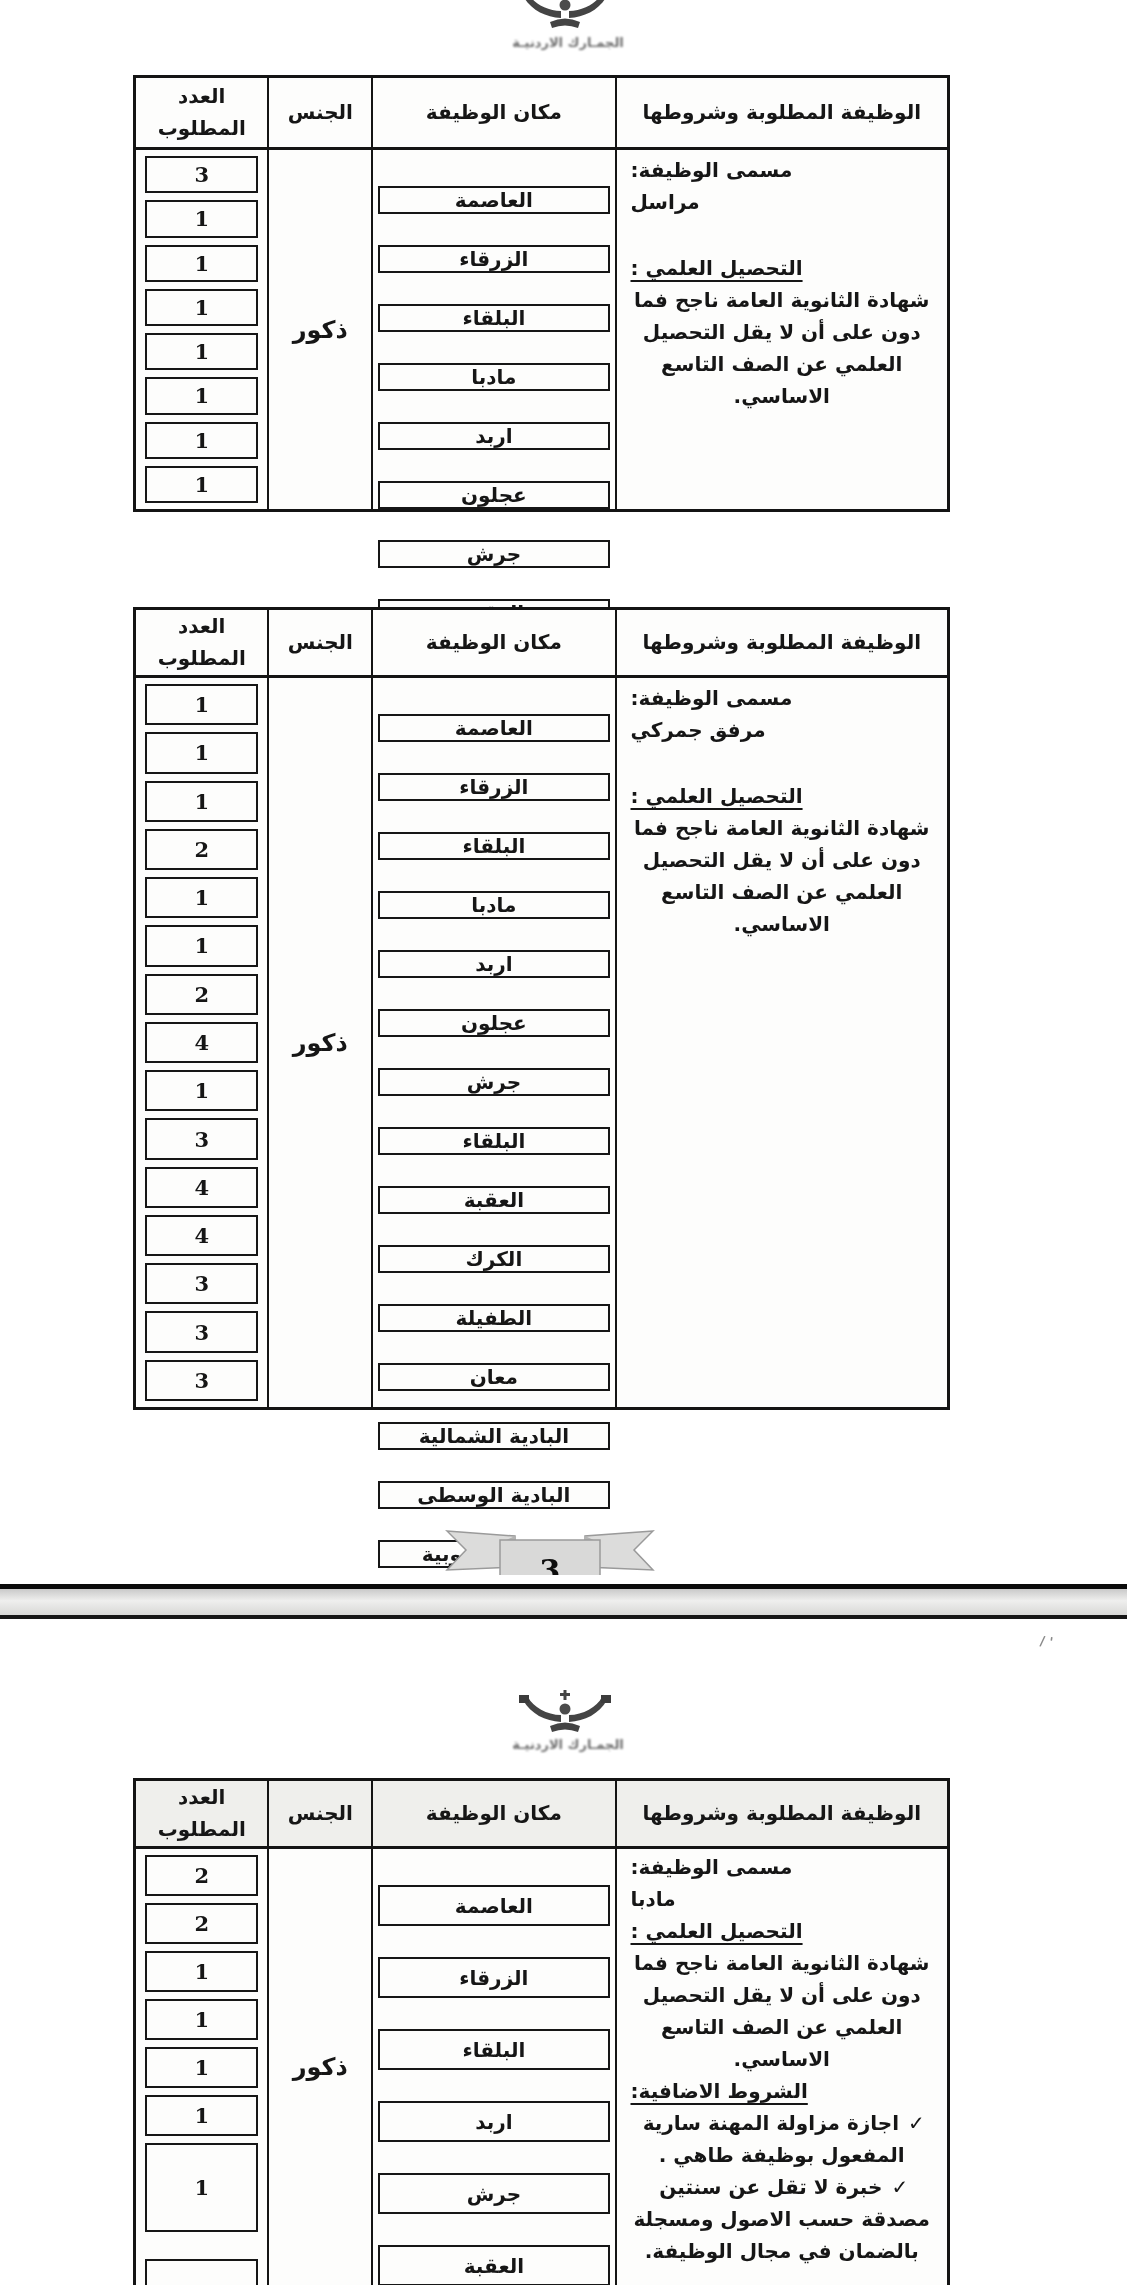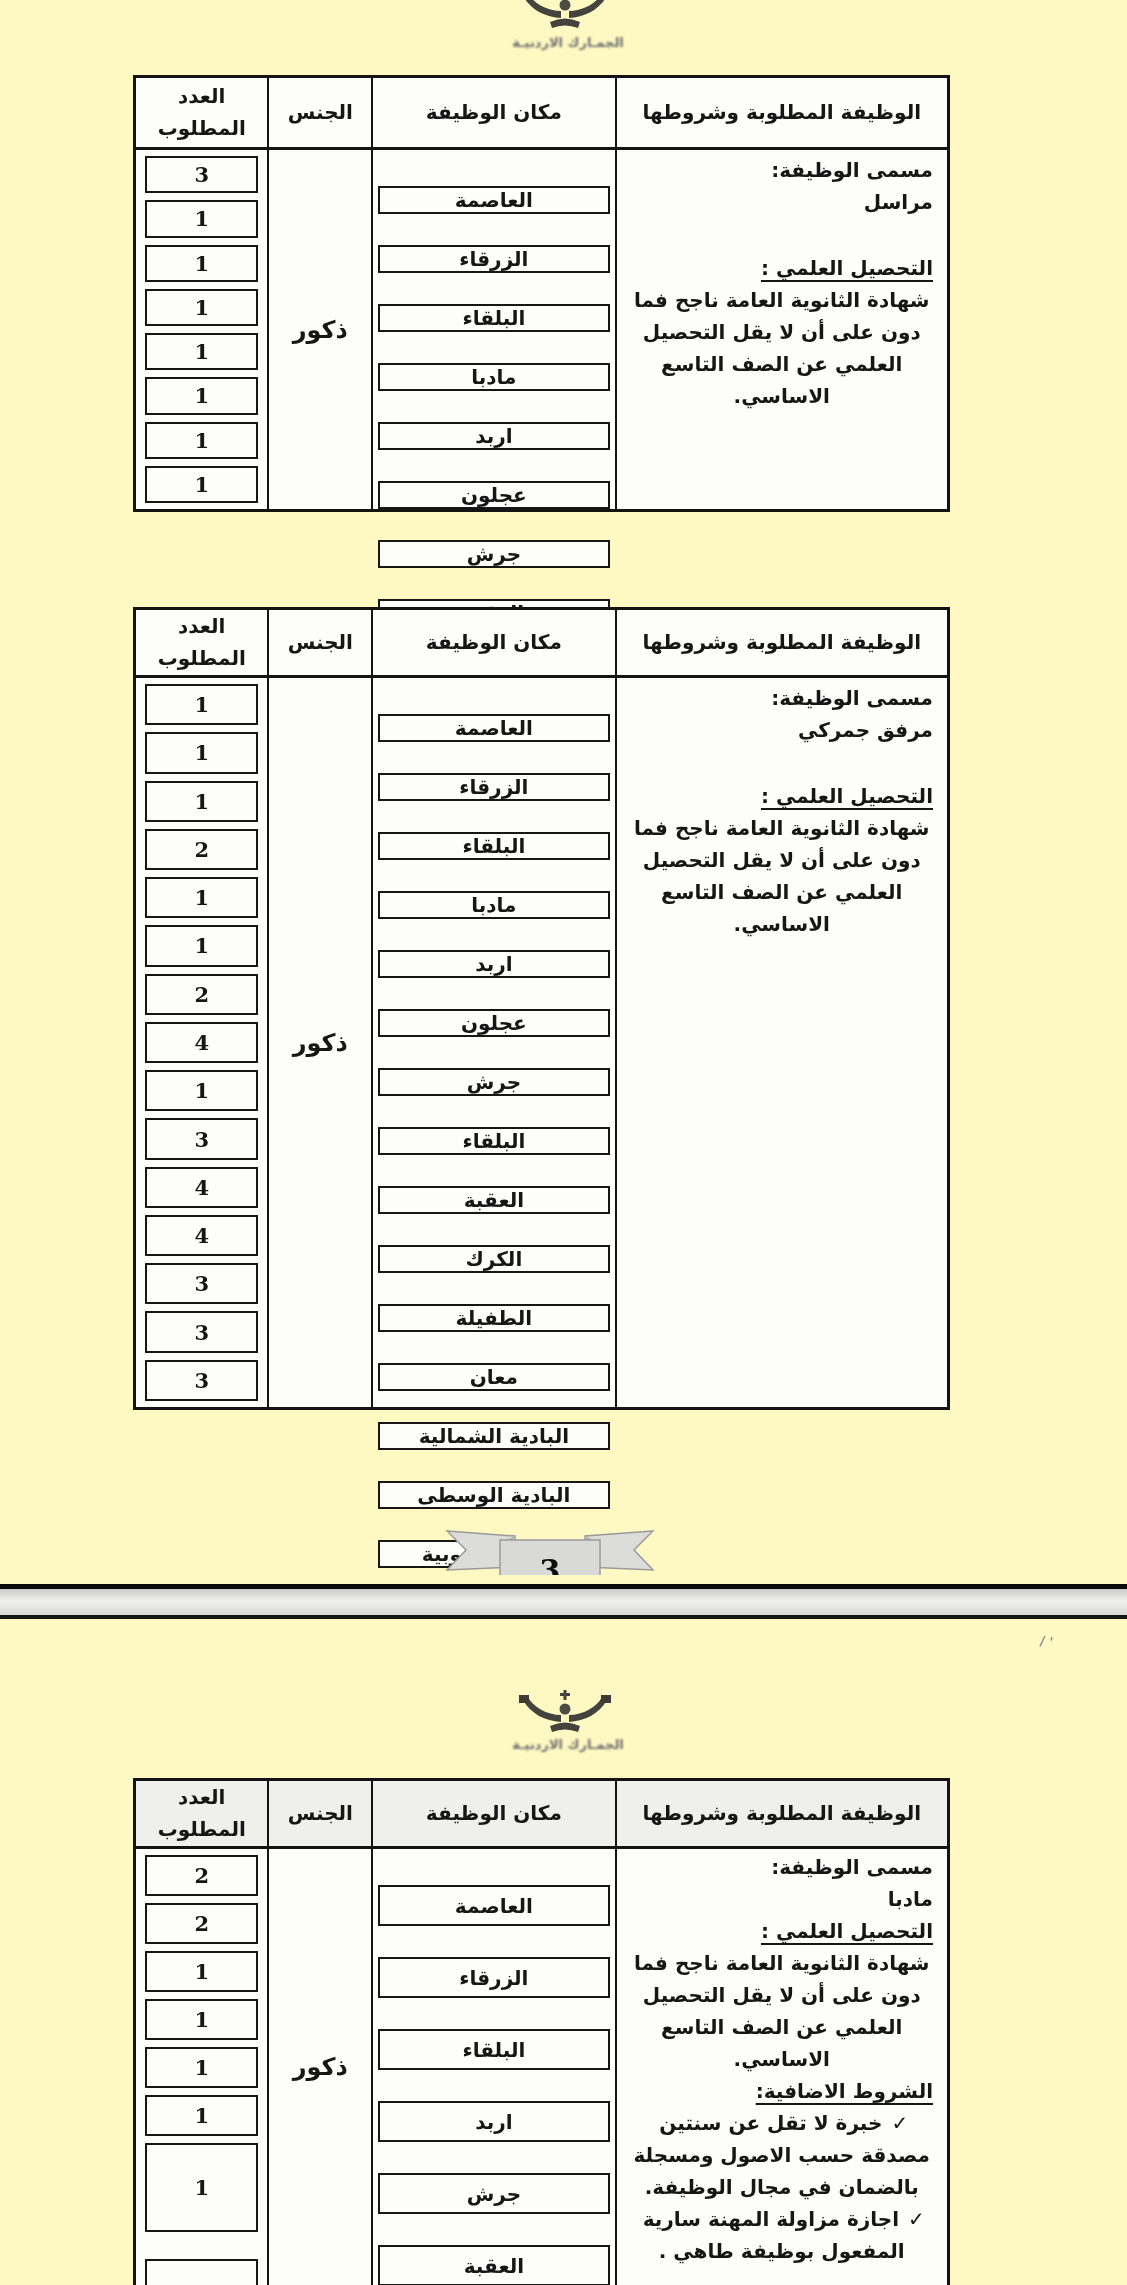--- a/index.html
+++ b/index.html
@@ -1,19 +1,19 @@
 <!DOCTYPE html>
 <html lang="ar"><head>
 <meta charset="utf-8">
 <style>
   html,body{margin:0;padding:0;background:#888;}
   *{box-sizing:border-box;}
   .page{
     position:relative;width:1127px;height:2285px;margin:0 auto;
-    background:#fef9c3;overflow:hidden;
+    background:#ffffff;overflow:hidden;
     font-family:"DejaVu Sans",sans-serif;color:#161616;
   }
   
   .logo{position:absolute;width:96px;height:44px;filter:blur(.4px);opacity:.88;}
   .logo-caption{
     position:absolute;width:150px;text-align:center;
     font-size:13px;font-weight:bold;color:#6f6f6f;
     filter:blur(.8px);letter-spacing:1px;white-space:nowrap;
   }
   
@@ -39,21 +39,21 @@
     font-weight:bold;background:#fdfdfc;
   }
   .loc .cellbox,.cellbox.loc{font-size:20px;margin-top:24px;}
   .num{font-family:"DejaVu Serif","Liberation Serif",serif;font-size:21px;}
   .fixedcells .cellbox{flex:0 0 auto;}
   .h41{height:41px;} .h89{height:89px;}
   .partial{height:70px;margin-top:20px;}
   .gender-label{font-weight:bold;font-size:24px;}
   
   .jobcell{
-    display:flex;flex-direction:column;justify-content:center;align-items:flex-start;
+    display:flex;flex-direction:column;justify-content:center;align-items:flex-end;
     text-align:center;font-weight:bold;font-size:20px;line-height:1.6;
     padding:4px 14px;
   }
   .jobcell.packed{justify-content:flex-start;padding-top:2px;}
   .u{text-decoration:underline;text-underline-offset:5px;text-decoration-thickness:2px;}
   .spacer{height:34px;}
   .cond{display:block;}
   .checkline .check{display:inline-block;margin-inline-start:-4px;padding-inline-end:2px;}
   
   .ribbon{position:absolute;}
@@ -247,25 +247,25 @@
     <div class="tbody">
       <div class="bodycol col-job">
         <div class="jobcell packed">
           <div>مسمى الوظيفة:</div>
           <div>مادبا</div>
           <div class="u">التحصيل العلمي :</div>
           <div>شهادة الثانوية العامة ناجح فما دون على أن لا يقل التحصيل العلمي عن الصف التاسع الاساسي.</div>
           <div class="u">الشروط الاضافية:</div>
           <div class="cond checkline">
             <span class="check">✓</span>
-            <span>خبرة لا تقل عن سنتين مصدقة حسب الاصول ومسجلة بالضمان في مجال الوظيفة.</span>
+            <span>اجازة مزاولة المهنة سارية المفعول بوظيفة طاهي .</span>
           </div>
           <div class="cond checkline">
             <span class="check">✓</span>
-            <span>اجازة مزاولة المهنة سارية المفعول بوظيفة طاهي .</span>
+            <span>خبرة لا تقل عن سنتين مصدقة حسب الاصول ومسجلة بالضمان في مجال الوظيفة.</span>
           </div>
         </div>
       </div>
       <div class="bodycol col-loc fixedcells">
         <div class="cellbox loc h41">العاصمة</div>
         <div class="cellbox loc h41">الزرقاء</div>
         <div class="cellbox loc h41">البلقاء</div>
         <div class="cellbox loc h41">اربد</div>
         <div class="cellbox loc h41">جرش</div>
         <div class="cellbox loc h41">العقبة</div>

